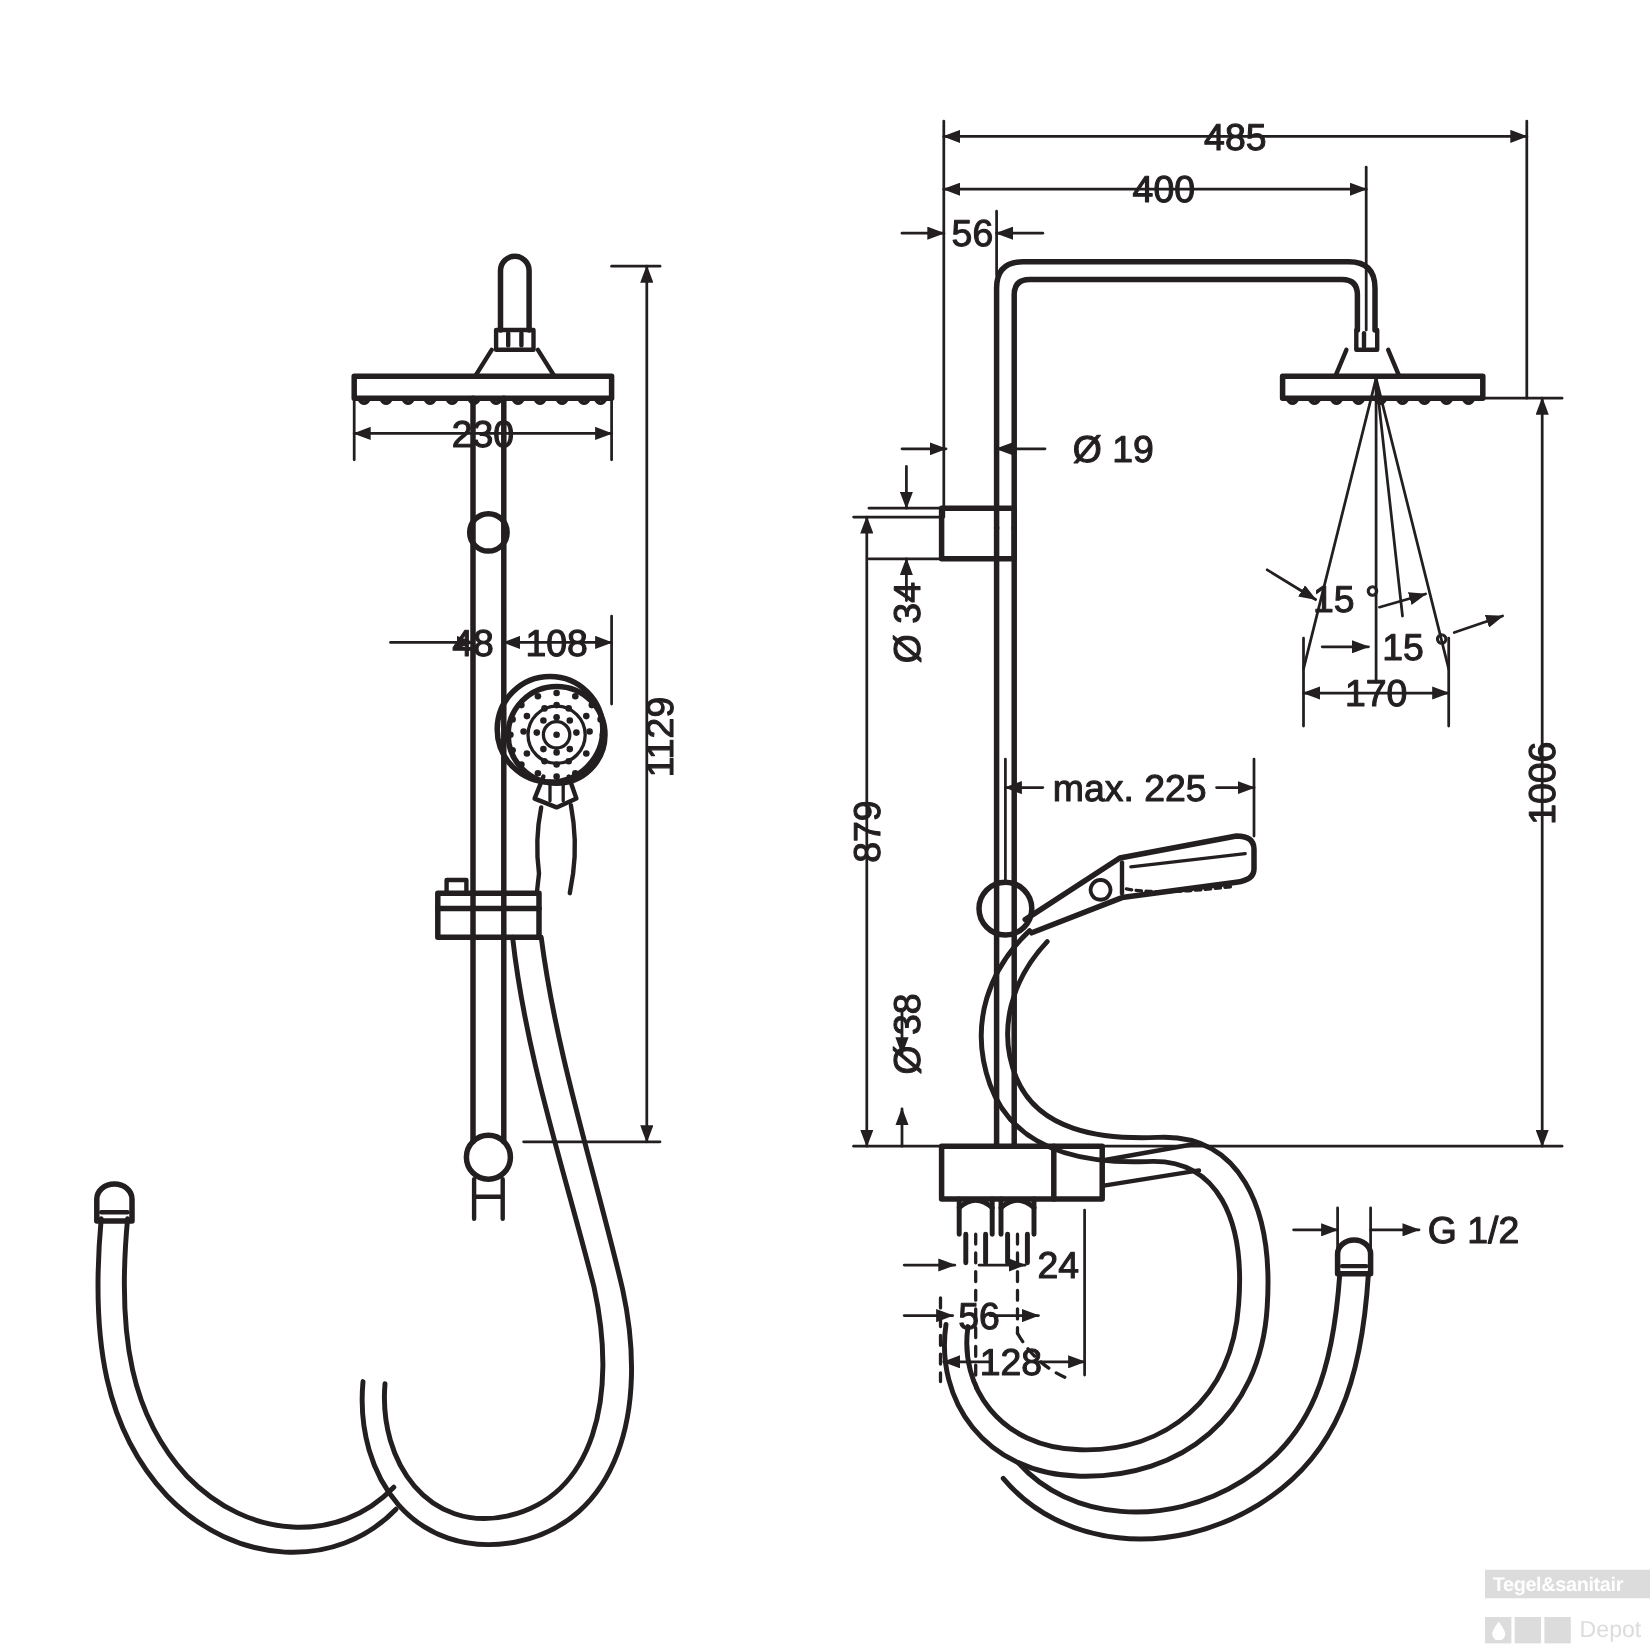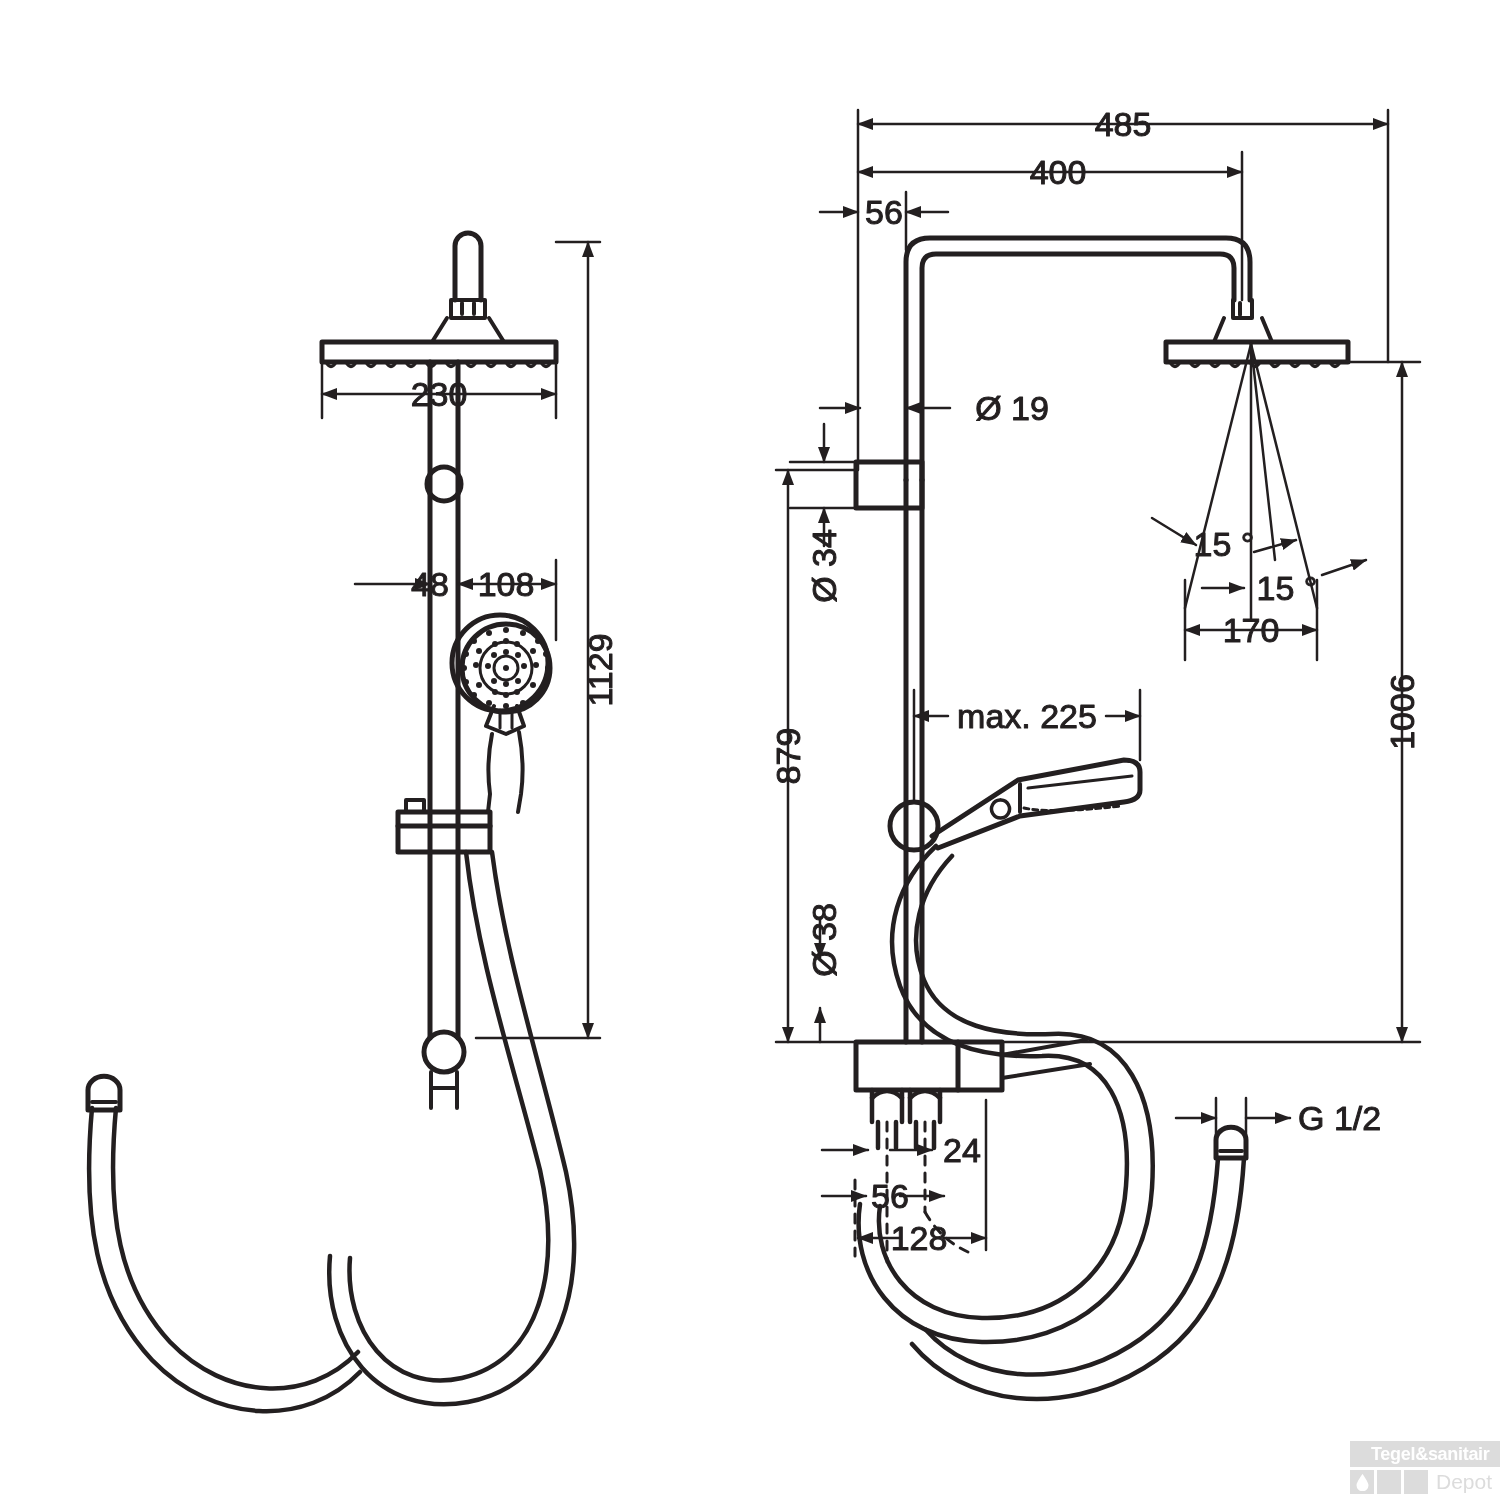--- a/index.html
+++ b/index.html
@@ -1,23 +1,23 @@
 <!DOCTYPE html>
 <html><head>
 <meta charset="utf-8">
 <style>
   html,body{margin:0;padding:0;background:#ffffff;}
   body{width:1500px;height:1500px;overflow:hidden;font-family:"Liberation Sans",sans-serif;}
   #stage{position:relative;width:1500px;height:1500px;background:#ffffff;}
   svg{display:block;}
   .dimtxt{font-family:"Liberation Sans",sans-serif;font-size:34px;fill:#231f20;}
   .logo-wrap{position:absolute;right:0px;bottom:6px;width:150px;}
-  .logo-bar{background:#dcdcdc;height:26px;display:flex;align-items:center;padding-left:21px;}
+  .logo-bar{background:#dcdcdc;height:26px;display:flex;align-items:center;padding-left:7px;}
   .logo-bar span{color:#ffffff;font-size:18px;font-weight:bold;letter-spacing:-0.3px;font-family:"Liberation Sans",sans-serif;}
-  .logo-row{display:flex;align-items:flex-end;margin-top:3px;}
+  .logo-row{display:flex;align-items:flex-end;margin-top:17px;}
   .logo-sq{width:24px;height:24px;background:#dcdcdc;margin-right:3px;display:flex;align-items:center;justify-content:center;}
   .logo-depot{color:#dcdcdc;font-size:21px;margin-left:5px;font-family:"Liberation Sans",sans-serif;}
 </style>
 </head>
 <body>
 
 <div id="stage">
 
 <svg width="1500" height="1500" viewBox="0 0 1500 1500">
   <defs>

